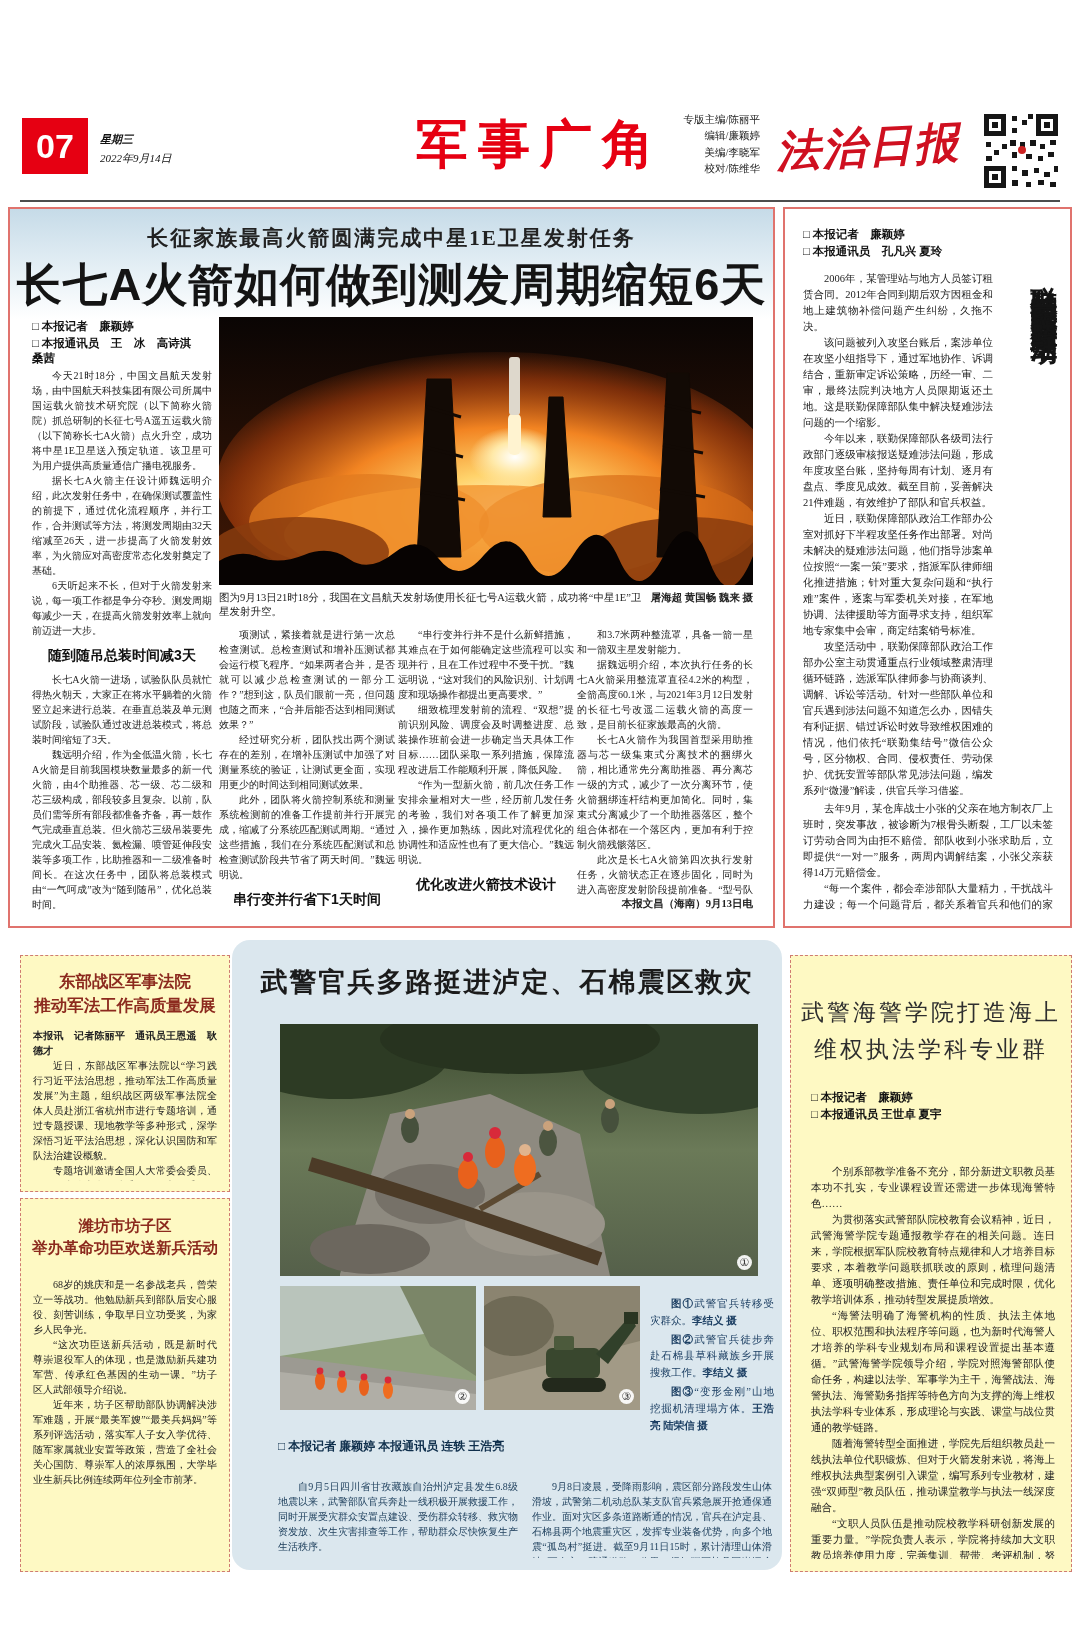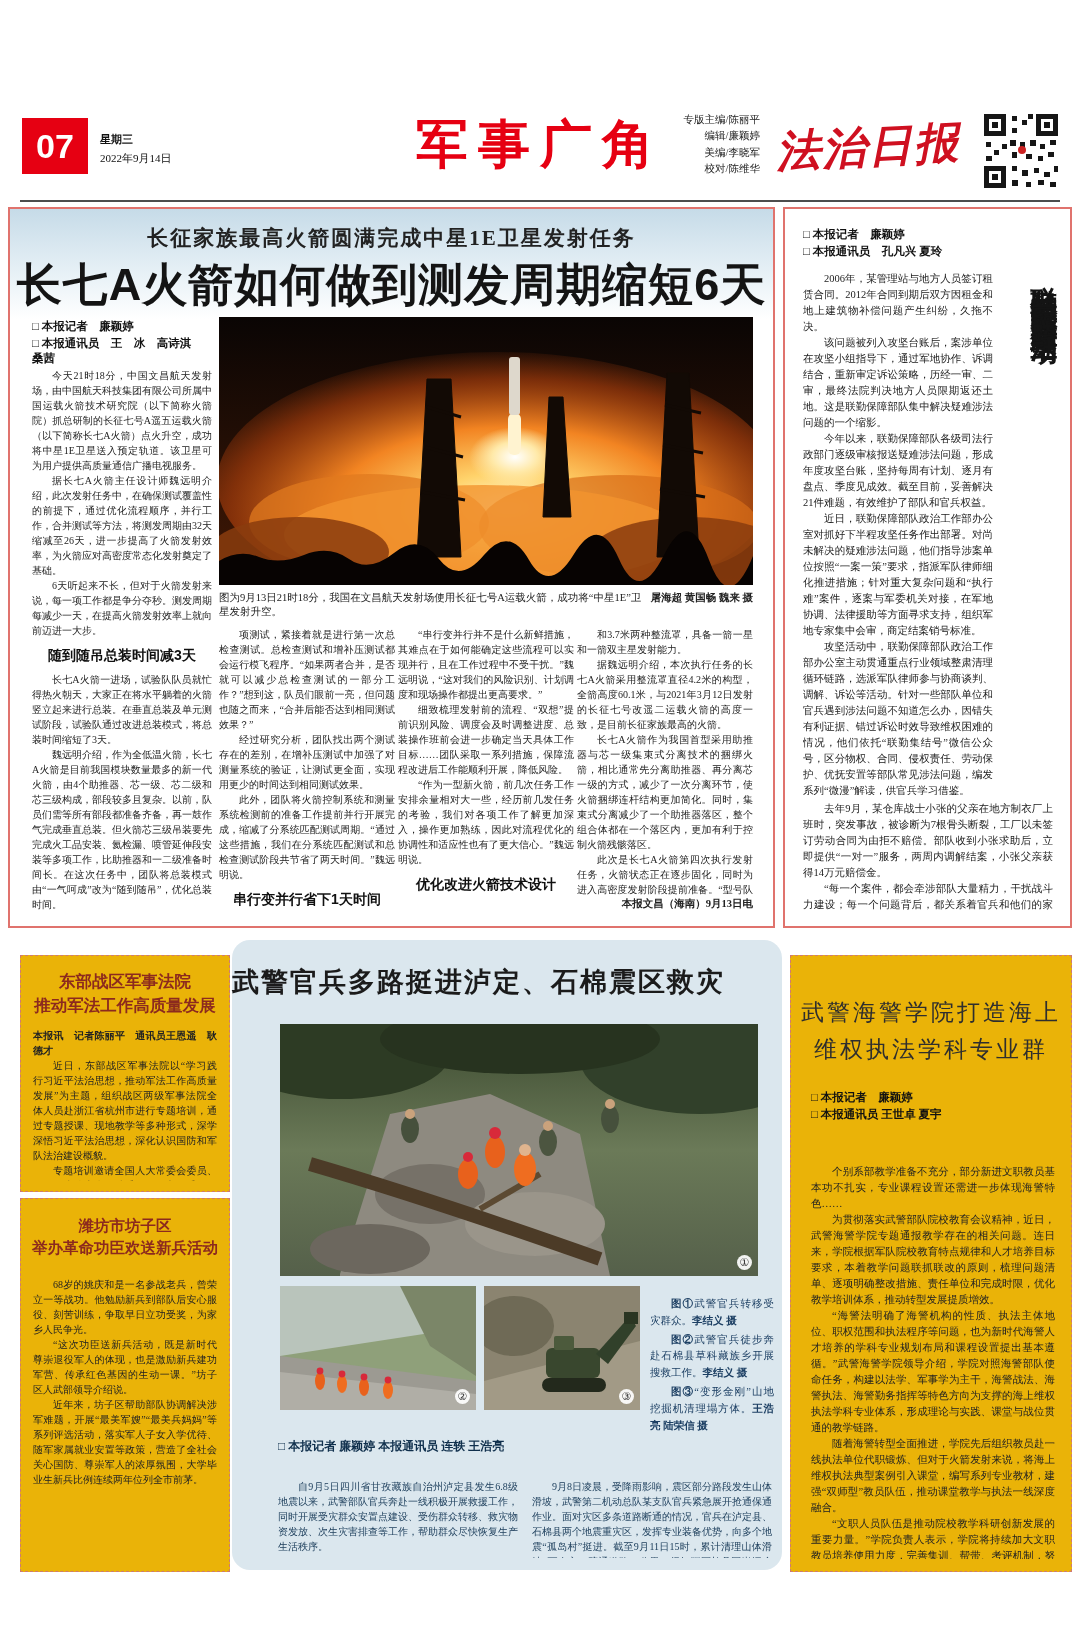--- a/index.html
+++ b/index.html
@@ -3,21 +3,21 @@
 <meta charset="utf-8">
 <style>
   html,body{margin:0;padding:0;background:#e9e9e9;}
   .page{position:relative;width:1080px;height:1641px;margin:0 auto;background:#ffffff;
         font-family:"Liberation Serif",serif;color:#222;overflow:hidden;}
 
   
   .masthead{position:absolute;left:20px;top:110px;width:1040px;height:88px;}
   .pagenum{position:absolute;left:2px;top:8px;width:66px;height:56px;background:#e60012;color:#fff;
            display:flex;align-items:center;justify-content:center;font:900 34px "Liberation Sans",sans-serif;}
-  .dateblock{position:absolute;left:80px;top:20px;font-size:11px;line-height:1.7;color:#111;}
+  .dateblock{position:absolute;left:80px;top:20px;font-size:11px;line-height:1.7;color:#111;font-style:italic;}
   .section-title{position:absolute;left:0;right:0;top:0;text-align:center;font-size:52px;font-weight:900;
            color:#e60012;letter-spacing:10px;font-family:"Liberation Sans",sans-serif;}
   .editors{position:absolute;right:300px;top:2px;text-align:right;font-size:10.5px;line-height:1.55;color:#222;}
   .paper-logo{position:absolute;right:100px;top:8px;font-size:44px;font-weight:900;color:#cf1020;
            font-style:italic;letter-spacing:2px;transform:rotate(-3deg);font-family:"Liberation Serif",serif;}
   .qr{position:absolute;right:0;top:2px;width:78px;height:78px;}
   .mast-rule{position:absolute;left:20px;top:200px;width:1040px;height:2px;background:#4d4d4d;}
 
   
   .main-box{position:absolute;left:8px;top:207px;width:763px;height:717px;border:2px solid #e0736d;background:#fff;}
@@ -47,38 +47,38 @@
   .ra-byl{position:absolute;left:18px;top:16px;}
   .ra-col{position:absolute;left:18px;top:62px;width:190px;height:524px;overflow:hidden;}
   .ra-col .bt,.ra-wide .bt{font-size:10.5px;line-height:16px;}
   .ra-vert{position:absolute;right:8px;top:56px;height:540px;writing-mode:vertical-rl;
            font-size:27px;font-weight:900;letter-spacing:3px;color:#141414;
            font-family:"Liberation Sans",sans-serif;}
   .ra-wide{position:absolute;left:18px;top:592px;width:250px;height:112px;overflow:hidden;}
 
   
   .rescue{position:absolute;left:232px;top:940px;width:550px;height:630px;background:#dbe7ee;border-radius:18px;}
-  .rs-headline{padding-top:24px;font-size:27px;font-weight:900;letter-spacing:2px;
+  .rs-headline{text-align:center;padding-top:24px;font-size:27px;font-weight:900;letter-spacing:2px;
            color:#1b1b1b;font-family:"Liberation Sans",sans-serif;}
   .rs-photo-main{position:absolute;left:48px;top:84px;width:478px;height:252px;overflow:hidden;}
   .rs-photo-2{position:absolute;left:48px;top:346px;width:196px;height:124px;overflow:hidden;}
   .rs-photo-3{position:absolute;left:252px;top:346px;width:156px;height:124px;overflow:hidden;}
   .badge{position:absolute;right:6px;bottom:6px;width:15px;height:15px;border-radius:50%;
          background:rgba(255,255,255,.92);color:#333;font-size:11px;line-height:15px;text-align:center;
          font-family:"Liberation Sans",sans-serif;}
   .rs-captions{position:absolute;left:418px;top:356px;width:124px;font-size:10.5px;line-height:1.6;color:#1c3f63;}
   .cap{margin:0 0 2px;text-align:justify;text-indent:2em;}
   .cap-label{font-weight:800;}
   .rs-cap-credit{font-weight:800;}
   .rs-byl{position:absolute;left:46px;top:498px;font-size:12px;font-weight:700;color:#0f2f4c;}
   .rs-cols{position:absolute;left:46px;top:524px;width:494px;height:94px;display:flex;gap:14px;}
   .rs-cols .ucol .bt{color:#21425f;margin-top:15px;}
 
   
-  .dotted-box{position:absolute;border:1px dashed #cf7b72;background:#eab308;}
+  .dotted-box{position:absolute;border:1px dashed #cf7b72;background:#fef9c3;}
   .la{left:20px;top:955px;width:208px;height:235px;}
   .lb{left:20px;top:1198px;width:208px;height:372px;}
   .rb{left:790px;top:955px;width:280px;height:615px;}
   .small-headline{ text-align:center;font-weight:800;color:#8c2a1e;line-height:1.45;
            font-family:"Liberation Sans",sans-serif;}
   .la .small-headline{margin-top:14px;font-size:16.5px;}
   .lb .small-headline{margin-top:16px;font-size:15.5px;}
   .box-body{position:absolute;left:12px;right:12px;bottom:10px;overflow:hidden;}
   .la .box-body{top:72px;}
   .lb .box-body{top:78px;}

